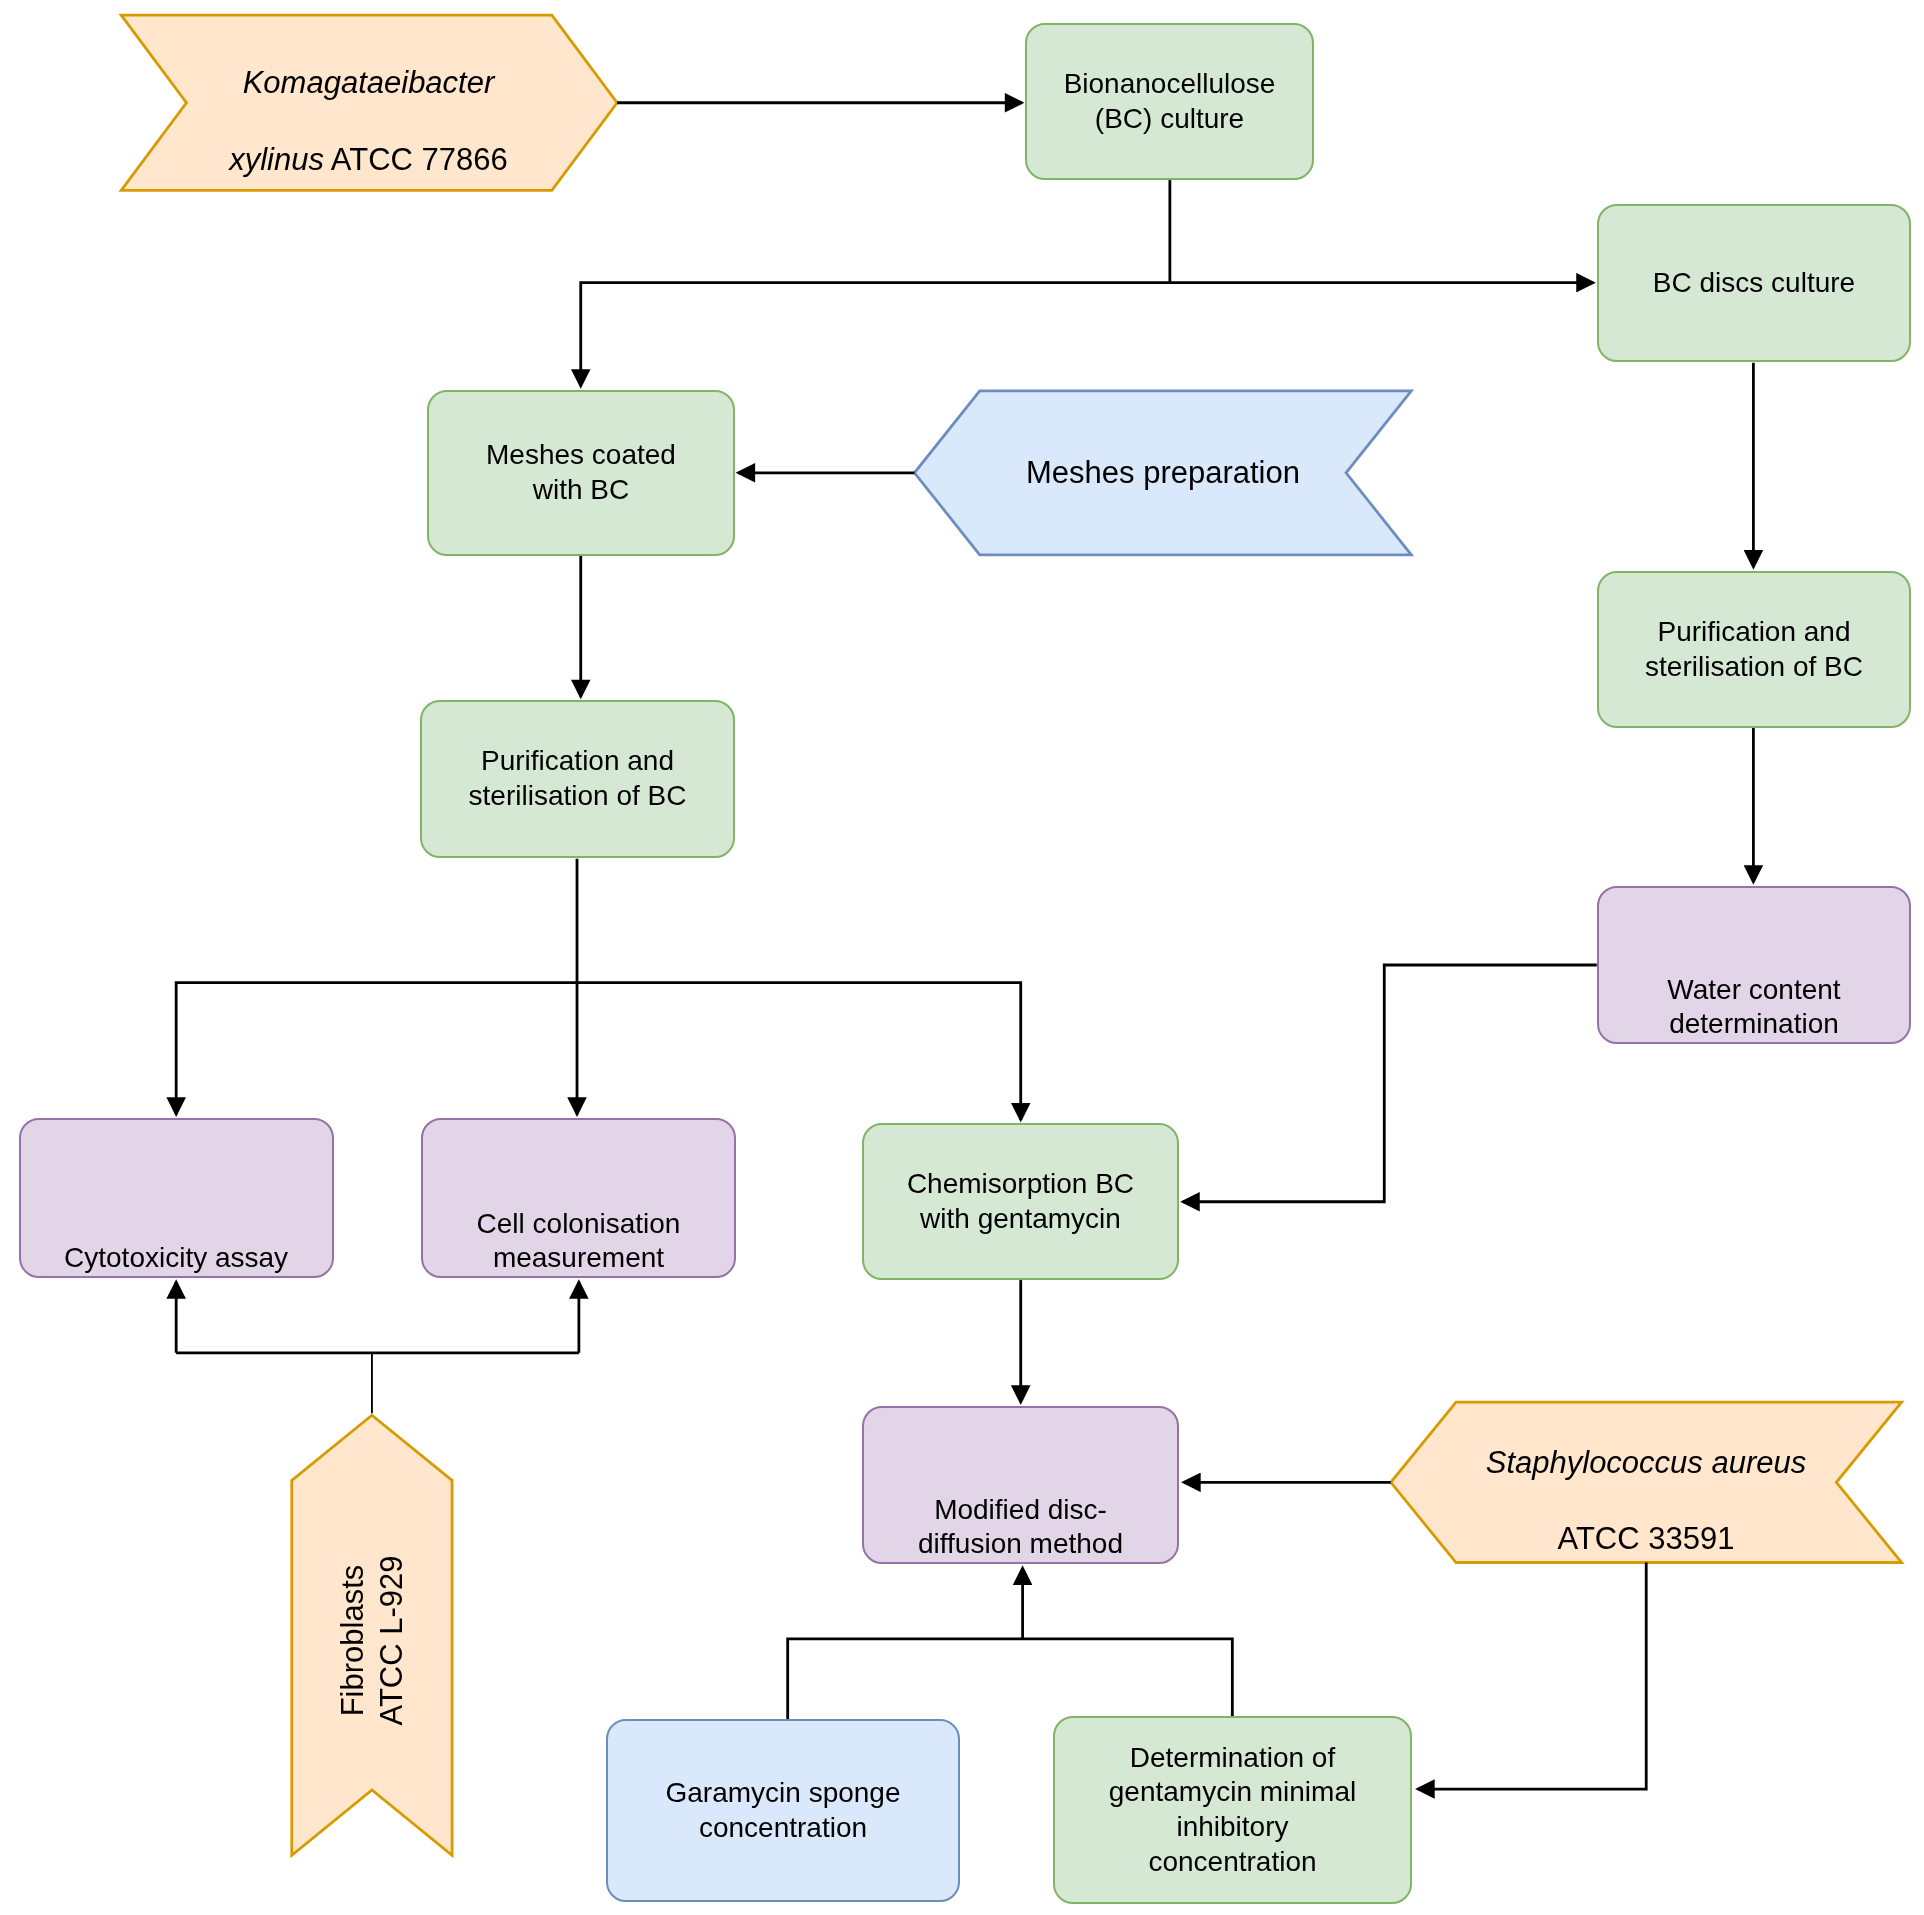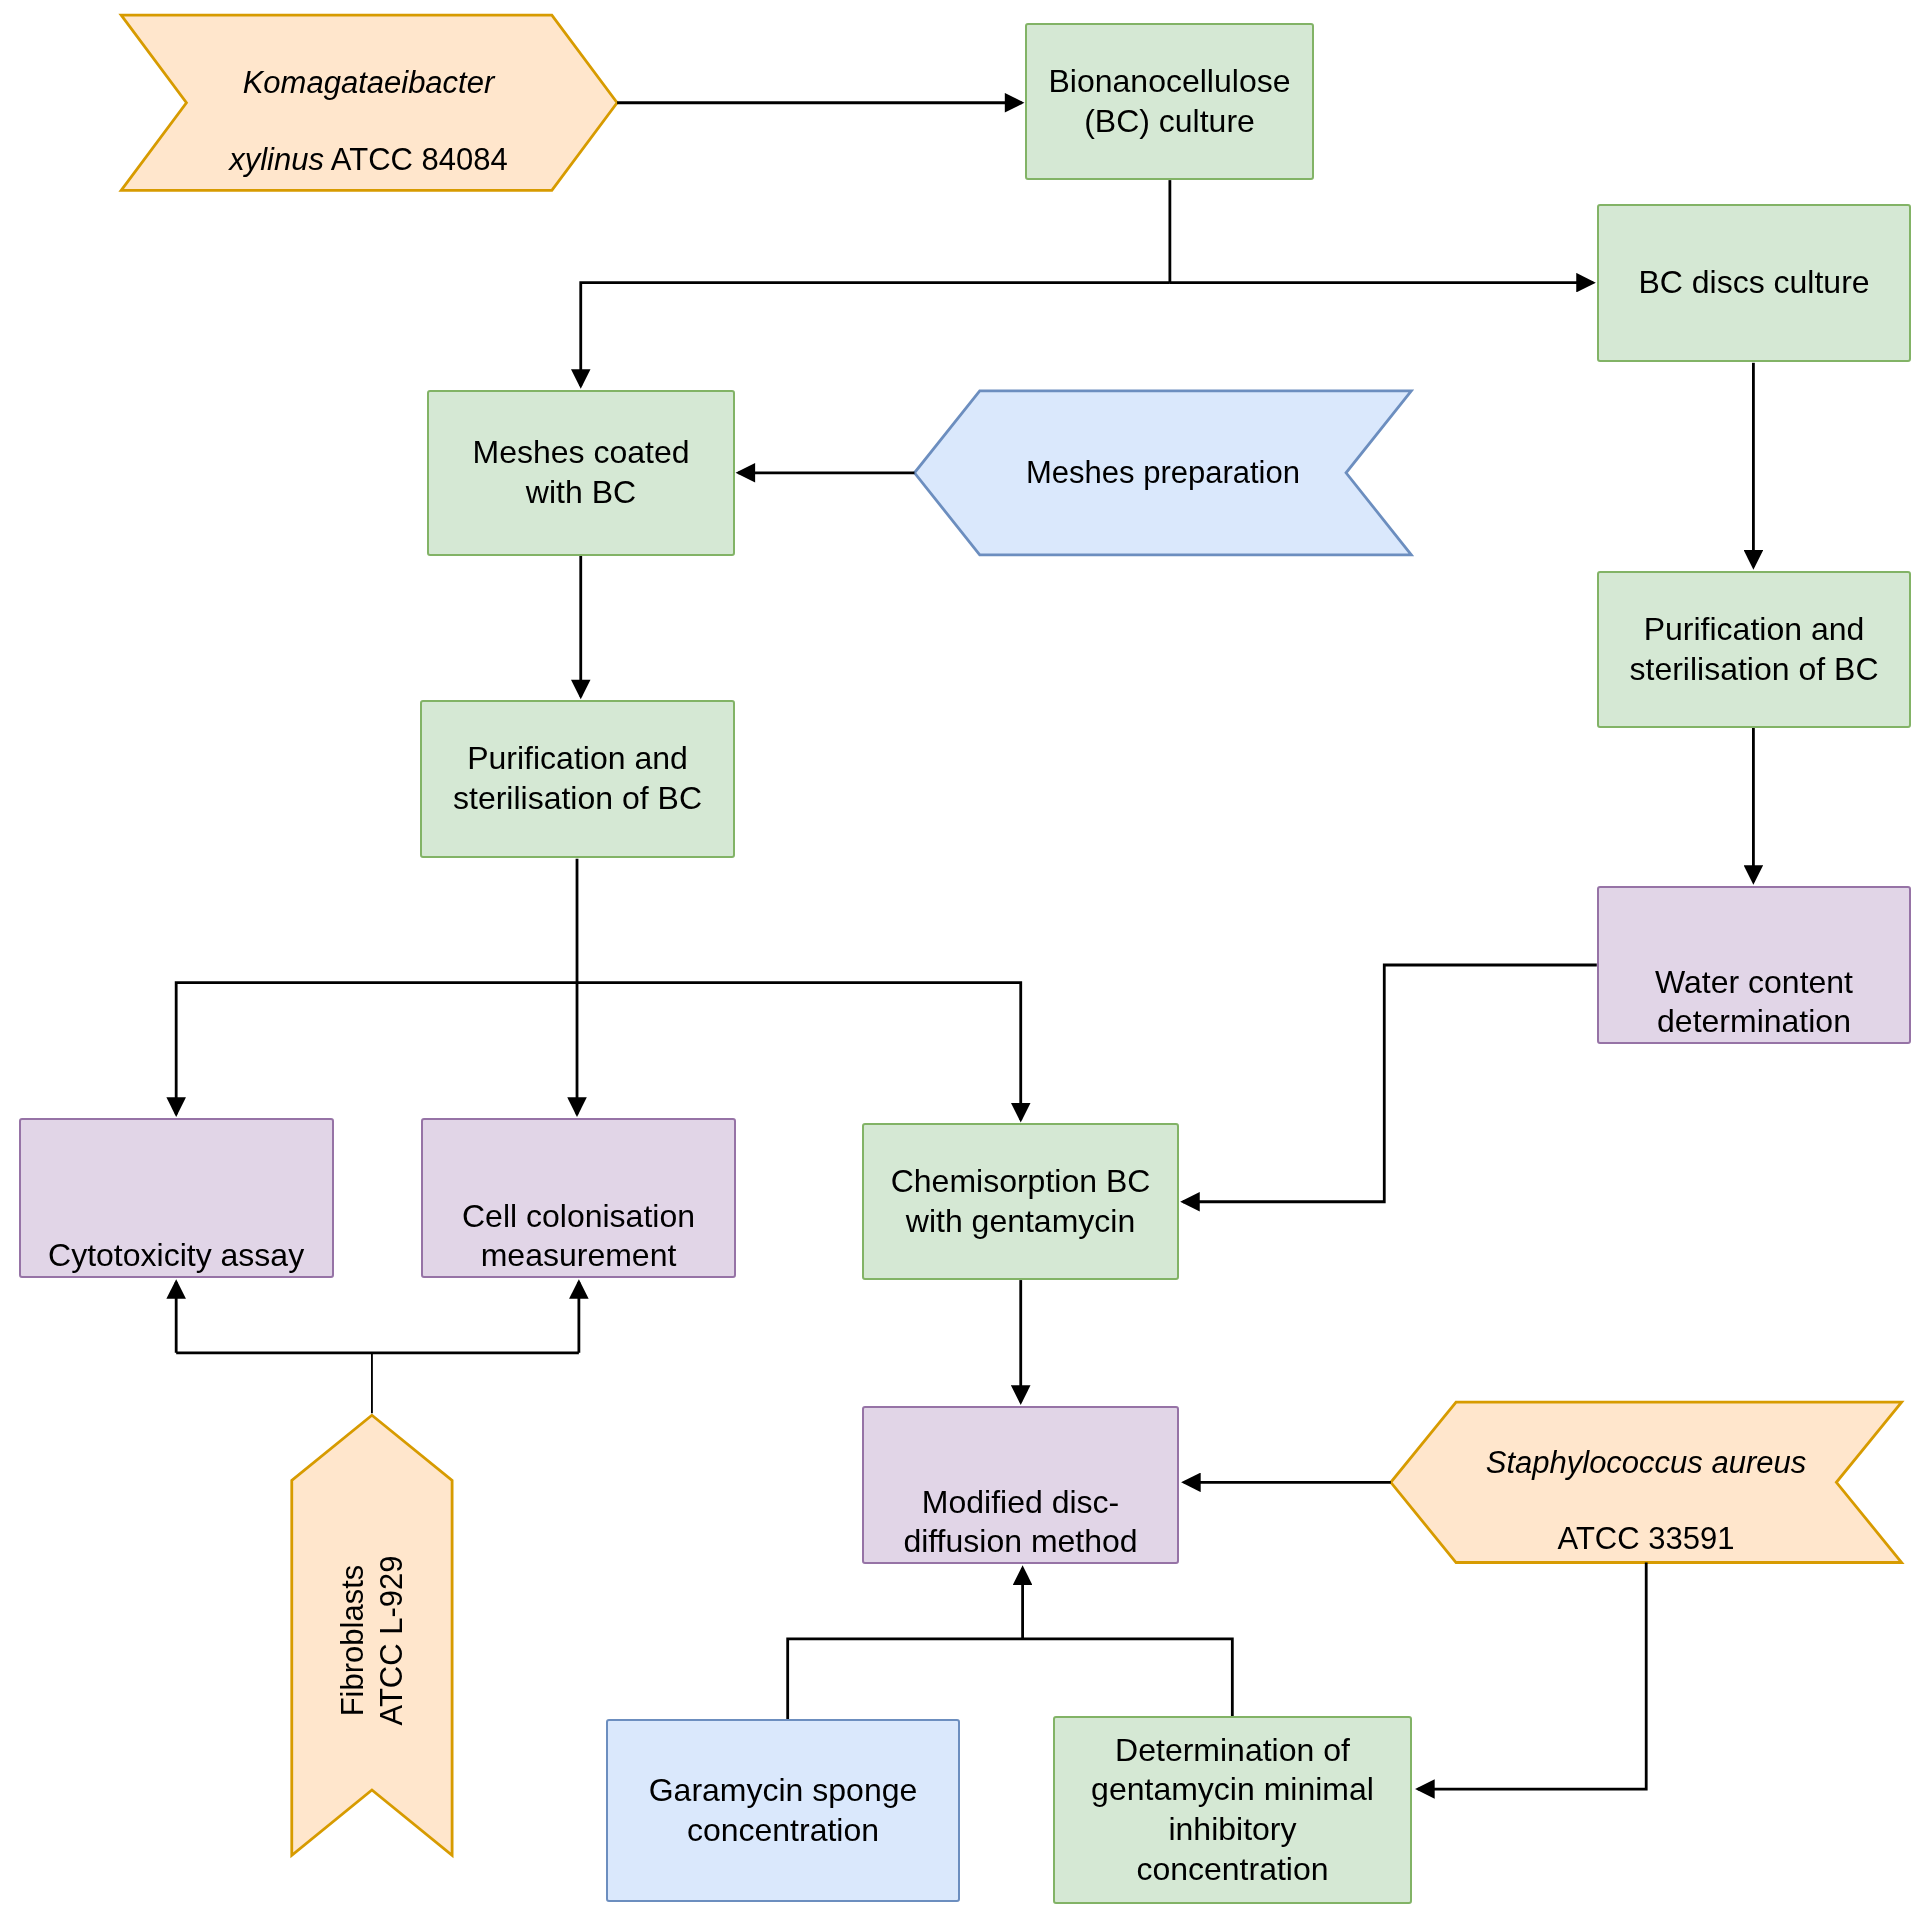--- a/index.html
+++ b/index.html
@@ -1,21 +1,21 @@
 <!DOCTYPE html>
 <html style="--green-fill: #d5e8d4; --green-stroke: #82b366; --purple-fill: #e1d5e7; --purple-stroke: #9673a6; --blue-fill: #dae8fc; --blue-stroke: #6c8ebf; --orange-fill: #ffe6cc; --orange-stroke: #d79b00; --arrow: #000000;font-size:15px"><head>
 <meta charset="utf-8">
 <style>
   html,body{margin:0;padding:0;background:#ffffff;}
   #canvas{position:relative;width:1924px;height:1916px;background:#ffffff;overflow:hidden;
           font-family:"Liberation Sans","DejaVu Sans",sans-serif;color:#000;}
   #connectors{position:absolute;left:0;top:0;width:1924px;height:1916px;}
-  .node{position:absolute;box-sizing:border-box;border:2.8px solid;border-radius:3px;
+  .node{position:absolute;box-sizing:border-box;border:2.8px solid;border-radius:20px;
         display:flex;align-items:center;justify-content:center;text-align:center;
-        font-size:32px;line-height:1.24;}
+        font-size:28px;line-height:1.24;}
   .lbl{white-space:pre-line;padding:0 5.6px;}
   .green{background:var(--green-fill,#d5e8d4);border-color:var(--green-stroke,#82b366);}
   .purple{background:var(--purple-fill,#e1d5e7);border-color:var(--purple-stroke,#9673a6);align-items:flex-end;}
   .blue{background:var(--blue-fill,#dae8fc);border-color:var(--blue-stroke,#6c8ebf);}
   .ribbon-label{position:absolute;display:flex;align-items:center;justify-content:center;
         text-align:center;font-size:31px;line-height:1.24;}
   .it{font-style:italic;margin-top:29px;}
   .rot{transform:rotate(-90deg);}
   polyline,polygon{stroke-linejoin:miter;}
 </style>
@@ -115,21 +115,21 @@
   <div class="node green" style="left:1053px;top:1716px;width:359px;height:188px">
     <div class="lbl">Determination of
 gentamycin minimal
 inhibitory
 concentration</div>
   </div>
 
   <div class="ribbon-label" style="left:186px;top:15px;width:365px;height:175px">
     <div class="lbl">
       <span class="it">Komagataeibacter</span><br>
-      <span class="it">xylinus</span><span> ATCC 84084</span>
+      <span class="it">xylinus</span><span> ATCC 77866</span>
     </div>
   </div>
 
   <div class="ribbon-label" style="left:980px;top:391px;width:366px;height:164px">
     <div class="lbl">Meshes preparation</div>
   </div>
 
   <div class="ribbon-label" style="left:1456px;top:1402px;width:380px;height:160px">
     <div class="lbl">
       <span class="it">Staphylococcus aureus</span><br>

